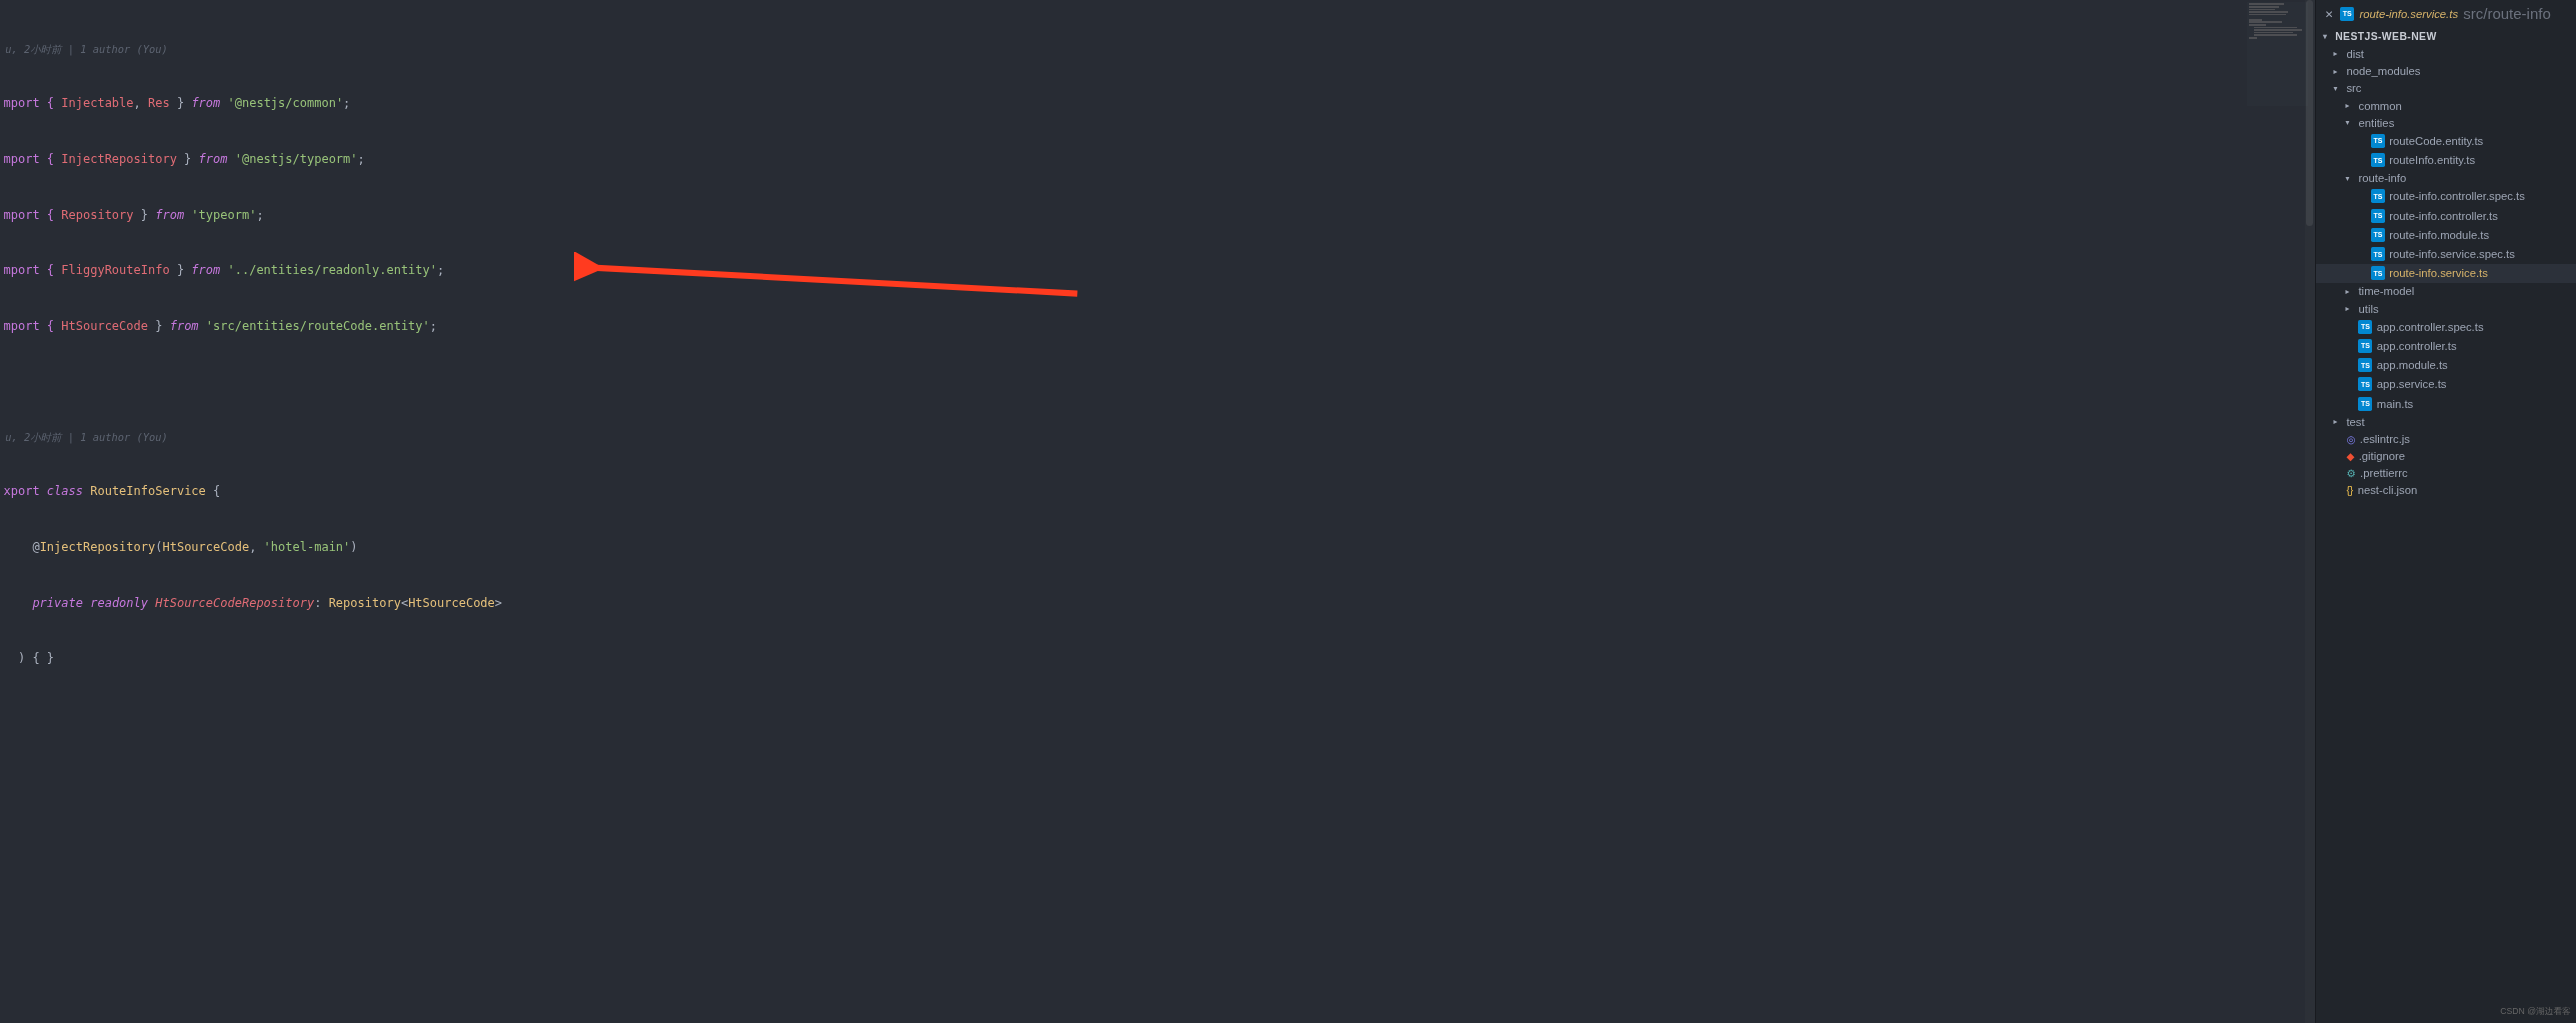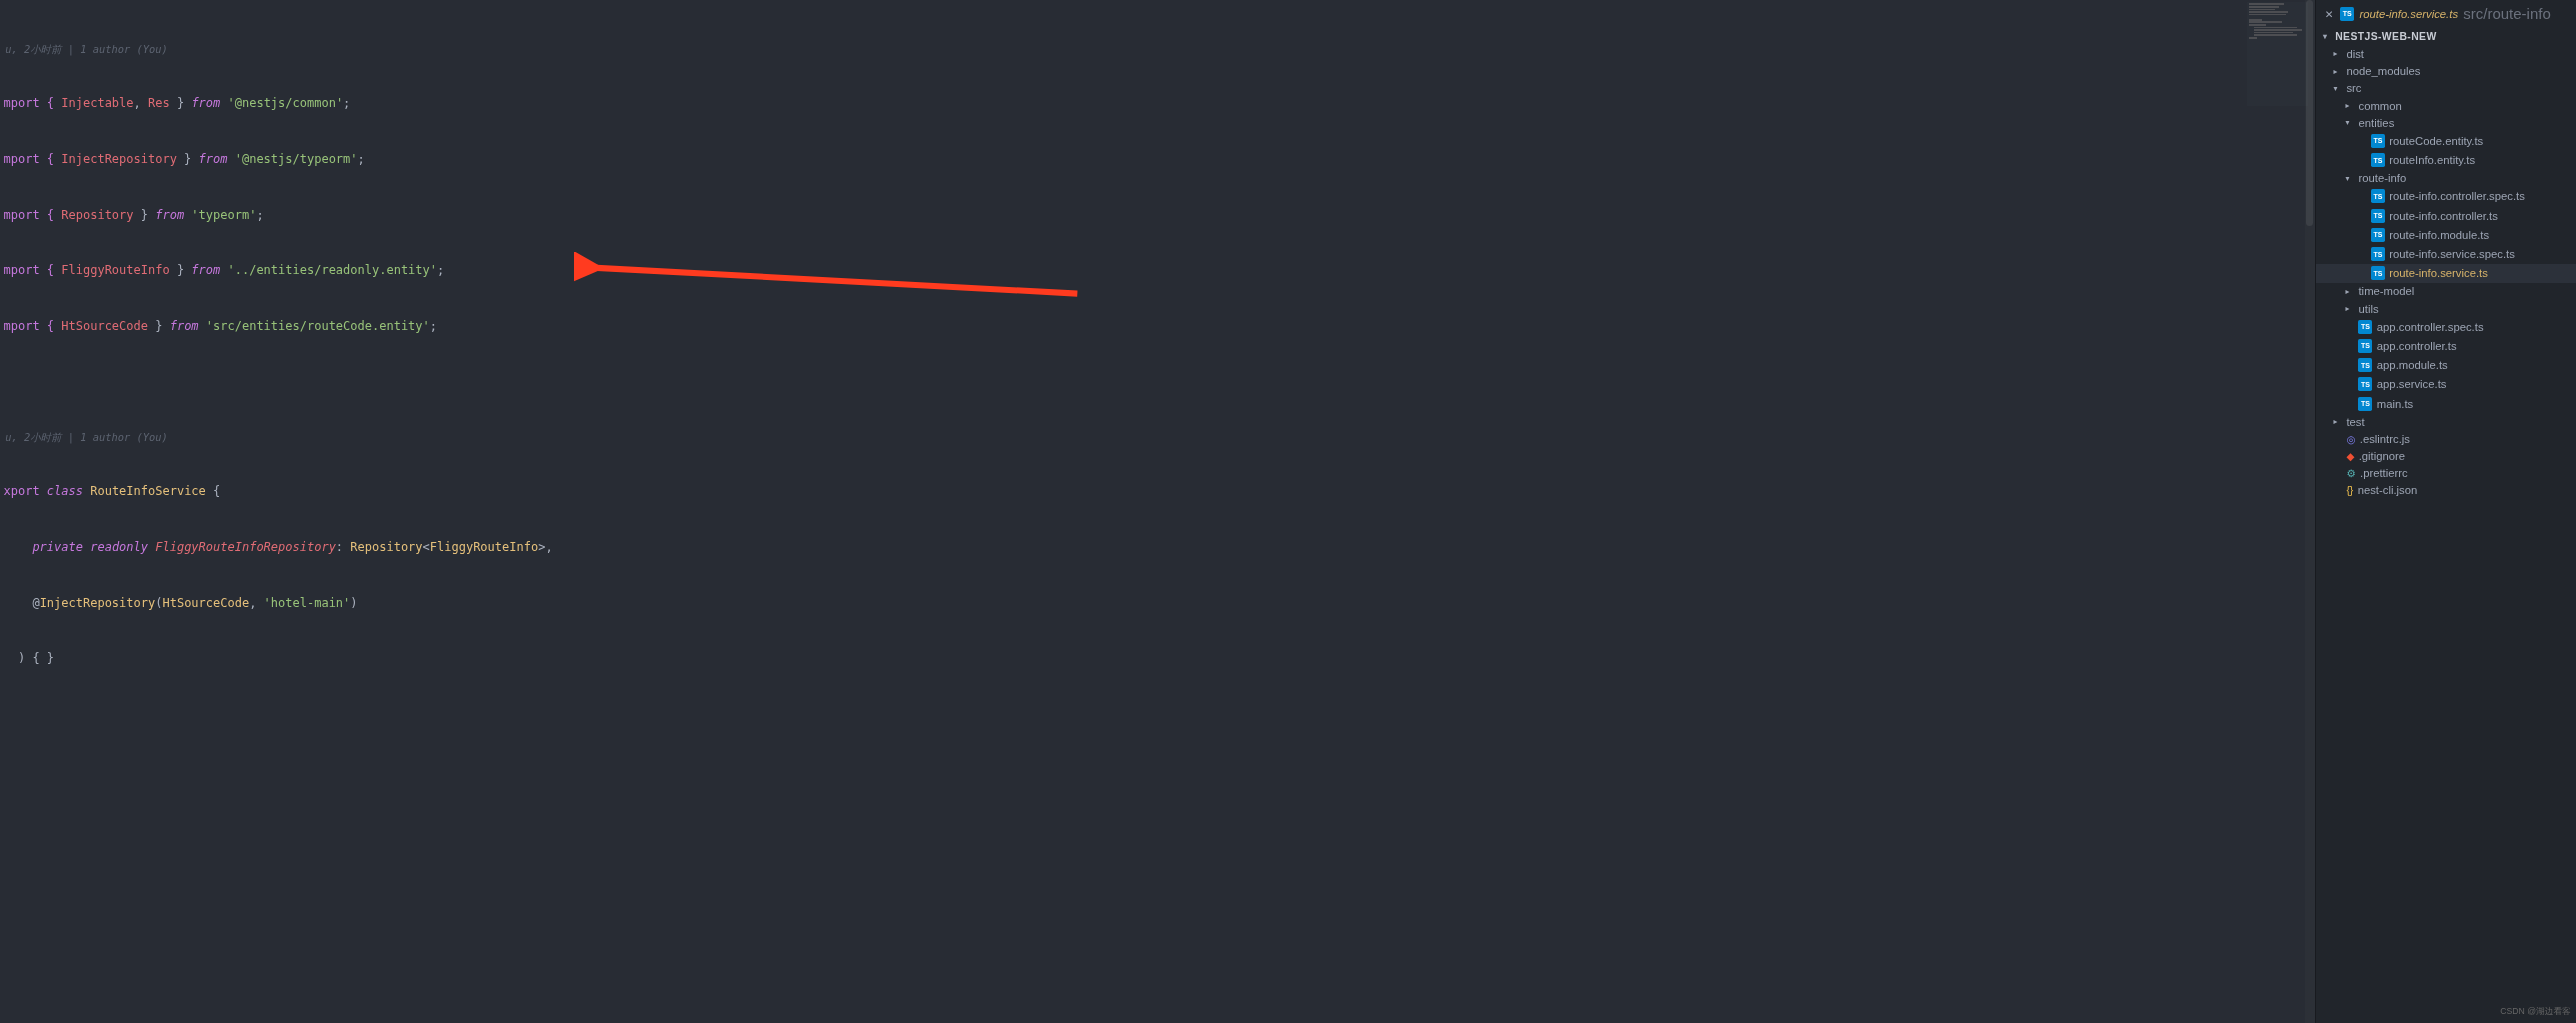--- a/index.html
+++ b/index.html
@@ -171,22 +171,22 @@
   <div class="code-area">
     <div class="blame">u, 2小时前 | 1 author (You)</div>
     <div class="line"><span class="kw">mport { </span><span class="fn">Injectable</span><span>, </span><span class="fn">Res</span><span> } </span><span class="kw ital">from</span><span class="str"> '@nestjs/common'</span><span>;</span></div>
     <div class="line"><span class="kw">mport { </span><span class="fn">InjectRepository</span><span> } </span><span class="kw ital">from</span><span class="str"> '@nestjs/typeorm'</span><span>;</span></div>
     <div class="line"><span class="kw">mport { </span><span class="fn">Repository</span><span> } </span><span class="kw ital">from</span><span class="str"> 'typeorm'</span><span>;</span></div>
     <div class="line"><span class="kw">mport { </span><span class="fn">FliggyRouteInfo</span><span> } </span><span class="kw ital">from</span><span class="str"> '../entities/readonly.entity'</span><span>;</span></div>
     <div class="line"><span class="kw">mport { </span><span class="fn">HtSourceCode</span><span> } </span><span class="kw ital">from</span><span class="str"> 'src/entities/routeCode.entity'</span><span>;</span></div>
     <div class="line">&nbsp;</div>
     <div class="blame">u, 2小时前 | 1 author (You)</div>
     <div class="line"><span class="kw">xport </span><span class="kw ital">class</span><span class="type"> RouteInfoService</span><span> {</span></div>
-    <div class="line"><span class="kw ital">    private</span><span class="kw ital"> readonly</span><span class="var ital"> FliggyRouteInfoRepository</span><span>: </span><span class="type">Repository</span><span>&lt;</span><span class="type">FliggyRouteInfo</span><span>&gt;,</span></div>
     <div class="line"><span>    @</span><span class="decor">InjectRepository</span><span>(</span><span class="type">HtSourceCode</span><span>, </span><span class="str">'hotel-main'</span><span>)</span></div>
+    <div class="line"><span class="kw ital">    private</span><span class="kw ital"> readonly</span><span class="var ital"> HtSourceCodeRepository</span><span>: </span><span class="type">Repository</span><span>&lt;</span><span class="type">HtSourceCode</span><span>&gt;</span></div>
     <div class="line"><span>  ) { }</span></div>
     <div class="line">&nbsp;</div>
     <div class="line">&nbsp;</div>
     
     
     
     
     
     
     

